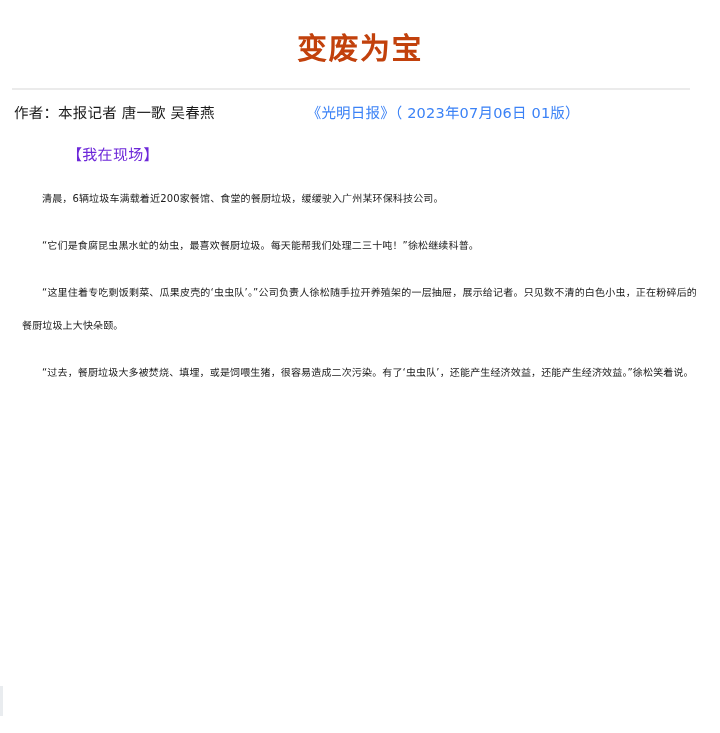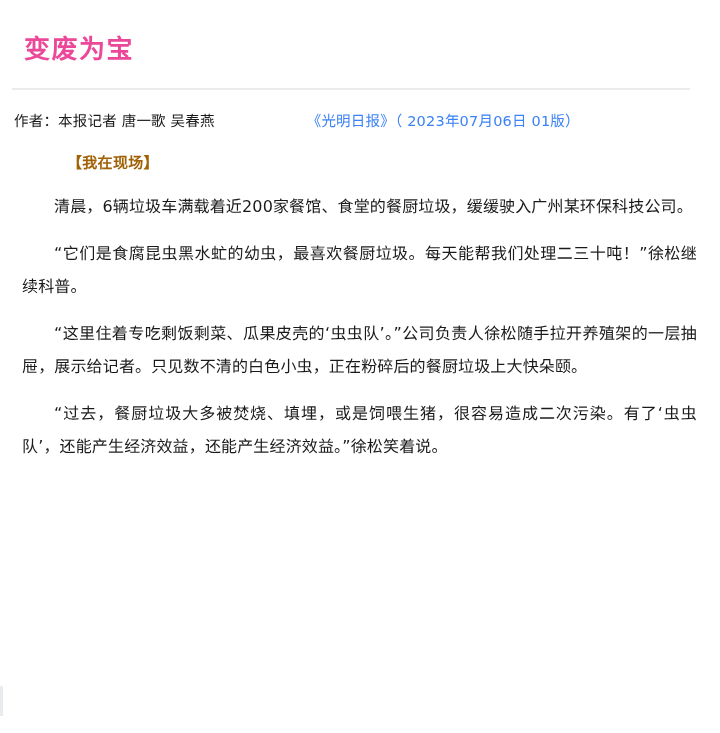--- a/index.html
+++ b/index.html
@@ -31,43 +31,42 @@
     left: 0;
     top: 686px;
     width: 3px;
     height: 30px;
     background: #e9ecef;
   }
 
   .article-title {
     margin: 0;
     padding: 32px 24px 0 24px;
-    text-align: left;
-    font-size: 26px;
+    text-align: center;
+    font-size: 30px;
     line-height: 34px;
     font-weight: 700;
     letter-spacing: 1.5px;
-    color: #ec4899;
+    color: #c2410c;
   }
 
   .title-divider {
     margin: 22px 30px 0 12px;
     height: 2px;
     background: #ebebeb;
     border: 0;
   }
 
   .meta-row {
     display: flex;
     align-items: baseline;
     justify-content: flex-start;
     padding: 12px 0 0 14px;
     font-size: 14.5px;
     line-height: 22px;
-    margin-top: 8px;
   }
   .meta-author {
     color: #1a1a1a;
     letter-spacing: 0.2px;
     white-space: nowrap;
   }
   .meta-source {
     color: #8cafbc;
     letter-spacing: 0.2px;
     white-space: nowrap;
@@ -76,28 +75,28 @@
 
   .body-wrap {
     padding: 8px 23px 0 22px;
   }
 
   .section-label {
     margin: 10px 0 12px 0;
     padding-left: 45px;
     font-size: 15px;
     line-height: 26px;
-    font-weight: 700;
-    color: #a16207;
+    font-weight: 400;
+    color: #6d28d9;
     letter-spacing: 0.3px;
   }
 
   p.para {
     margin: 14px 0 0 0;
-    font-size: 16px;
+    font-size: 10px;
     line-height: 33px;
     text-indent: 2em;
     text-align: justify;
     text-justify: inter-ideograph;
     color: #1a1a1a;
     letter-spacing: 0.15px;
     word-break: break-all;
   }
   p.para:first-of-type {
     margin-top: 14px;

